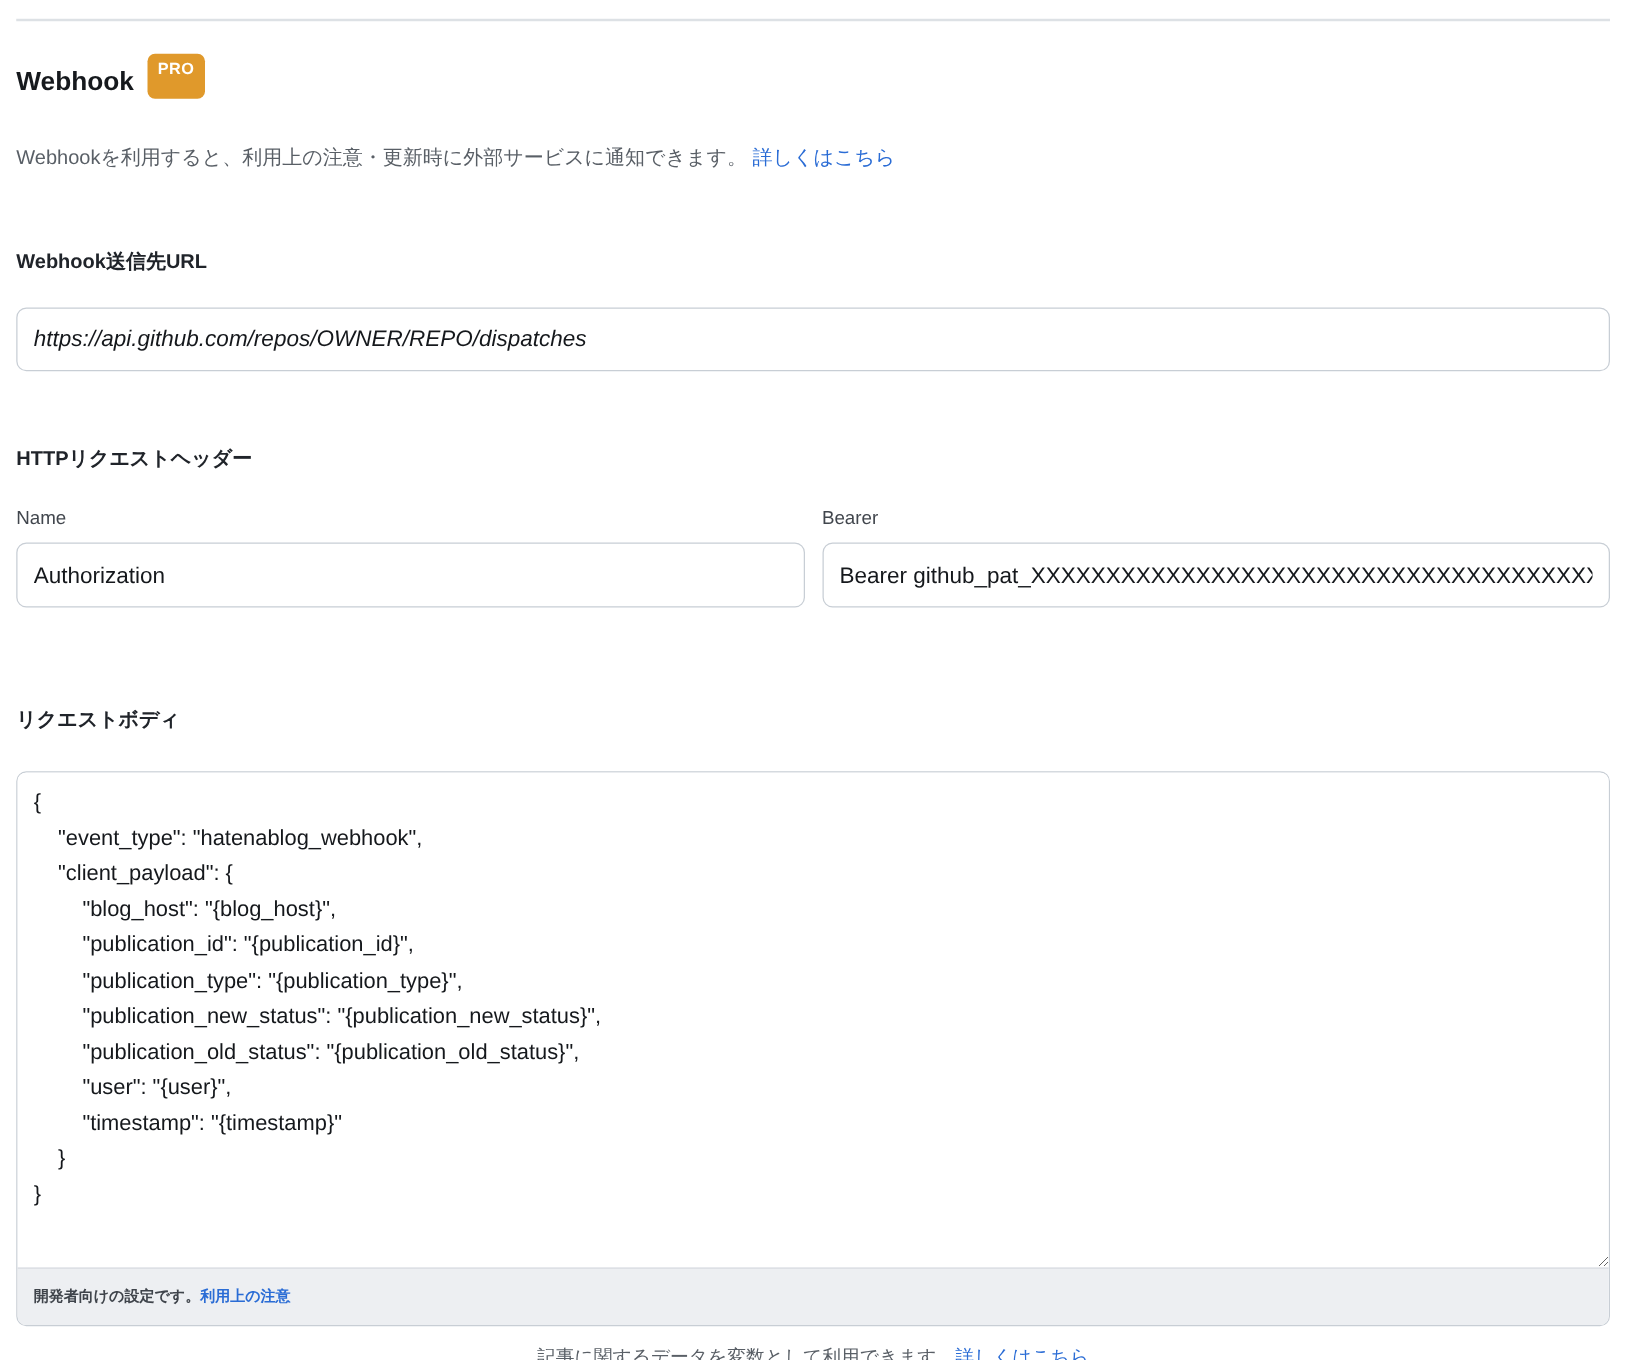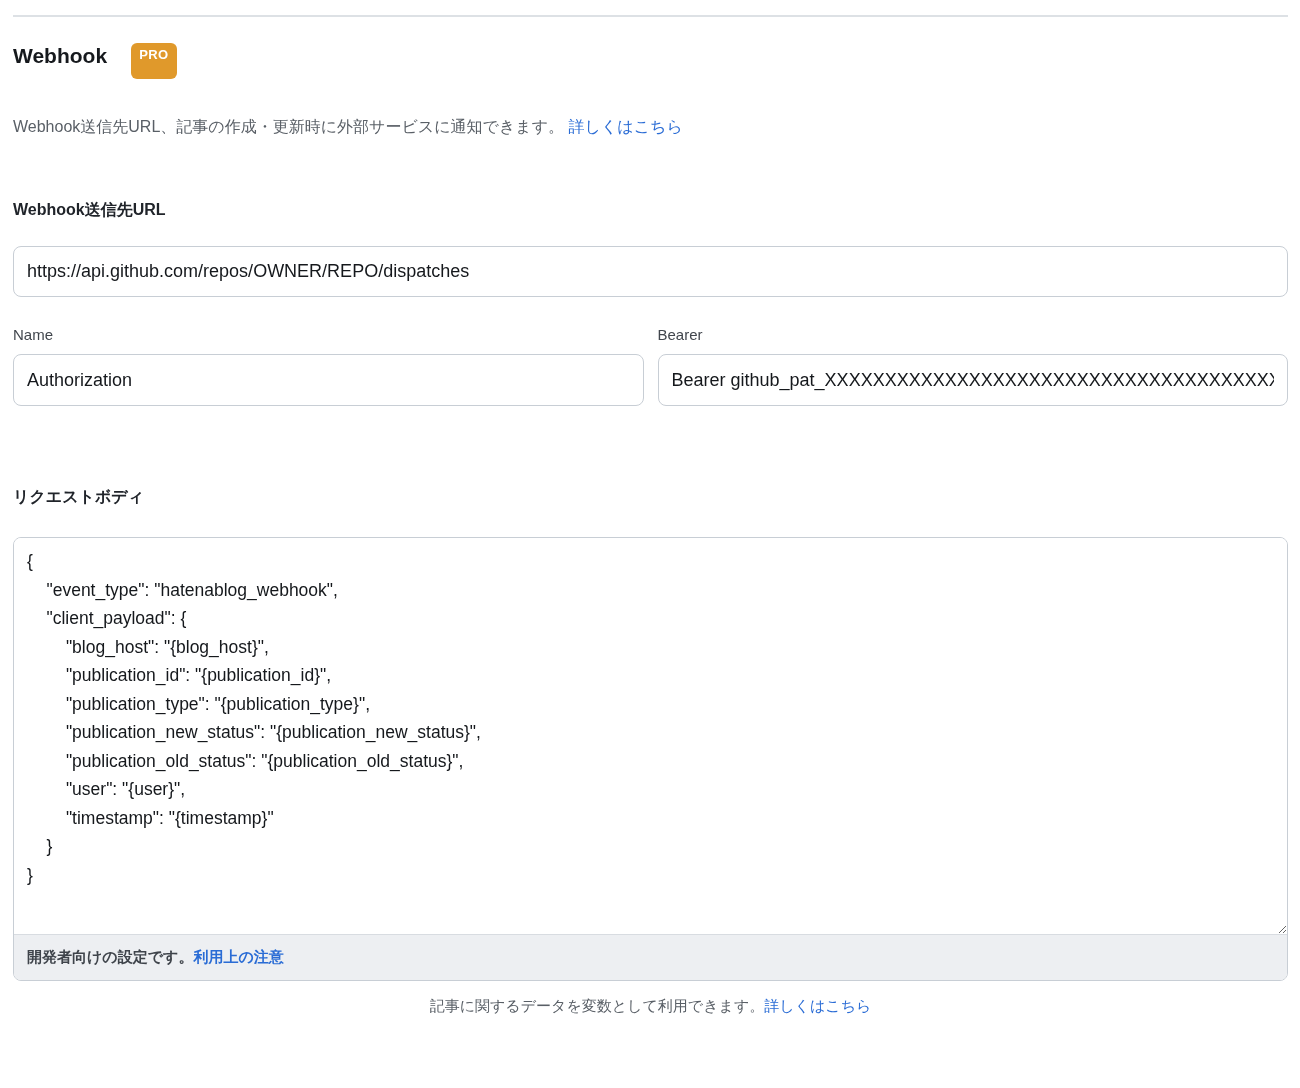--- a/index.html
+++ b/index.html
@@ -15,22 +15,22 @@
     padding: 0 12px 20px 13px;
   }
   .top-divider {
     border: none;
     border-top: 2px solid #dde1e5;
     margin: 15px 0 0;
   }
   .title-row {
     margin-top: 26px;
     display: flex;
-    align-items: flex-start;
-    gap: 24px;
+    align-items: flex-end;
+    gap: 11px;
   }
   .page-title {
     margin: 0;
     font-size: 21px;
     line-height: 26px;
     font-weight: 700;
     color: #16191d;
   }
   .pro-badge {
     background: #e0992b;
@@ -66,21 +66,21 @@
     width: 100%;
     height: 51px;
     border: 1px solid #c8ced5;
     border-radius: 8px;
     background: #ffffff;
     padding: 0 13px;
     font-family: "Liberation Sans", "DejaVu Sans", sans-serif;
     font-size: 18px;
     color: #15181c;
   }
-  .url-input { margin-top: 27px; display: block; }
+  .url-input { margin-top: 27px; display: block; font-style: italic; }
   .label-headers { margin-top: 62px; }
   .headers-row {
     display: flex;
     gap: 14px;
     margin-top: 29px;
   }
   .header-col {
     flex: 1;
     min-width: 0;
   }
@@ -111,21 +111,21 @@
     font-family: "Liberation Sans", "DejaVu Sans", sans-serif;
     font-size: 17.5px;
     line-height: 28.5px;
     color: #15181c;
     background: #ffffff;
   }
   .body-footer {
     background: #edeff2;
     border-top: 1px solid #d8dce1;
     padding: 12px 13px 13px;
-    font-size: 15px;
+    font-size: 12px;
     line-height: 20px;
     color: #3f444b;
     font-weight: 600;
   }
   .body-footer a.link { font-weight: 600; }
   .bottom-note {
     margin: 14px 0 0;
     font-size: 15px;
     line-height: 22px;
     color: #595f66;
@@ -138,27 +138,28 @@
 <div class="page">
 
   <hr class="top-divider">
 
   <div class="title-row">
     <h1 class="page-title">Webhook</h1>
     <span class="pro-badge">PRO</span>
   </div>
 
   <p class="desc">
-    <span>Webhook送信先URL、記事の作成・更新時に外部サービスに通知できます。</span>
+    <span>Webhookを利用すると、利用上の注意・更新時に外部サービスに通知できます。</span>
     <a class="link">詳しくはこちら</a>
   </p>
 
   <label class="section-label label-url">Webhook送信先URL</label>
   <input type="text" class="text-input url-input" value="https://api.github.com/repos/OWNER/REPO/dispatches" style="">
 
+  <label class="section-label label-headers">HTTPリクエストヘッダー</label>
   <div class="headers-row">
     <div class="header-col">
       <span class="sub-label">Name</span>
       <input type="text" class="text-input" value="Authorization" style="">
     </div>
     <div class="header-col">
       <span class="sub-label">Bearer</span>
       <input type="text" class="text-input" value="Bearer github_pat_XXXXXXXXXXXXXXXXXXXXXXXXXXXXXXXXXXXXXXXX" style="">
     </div>
   </div>

